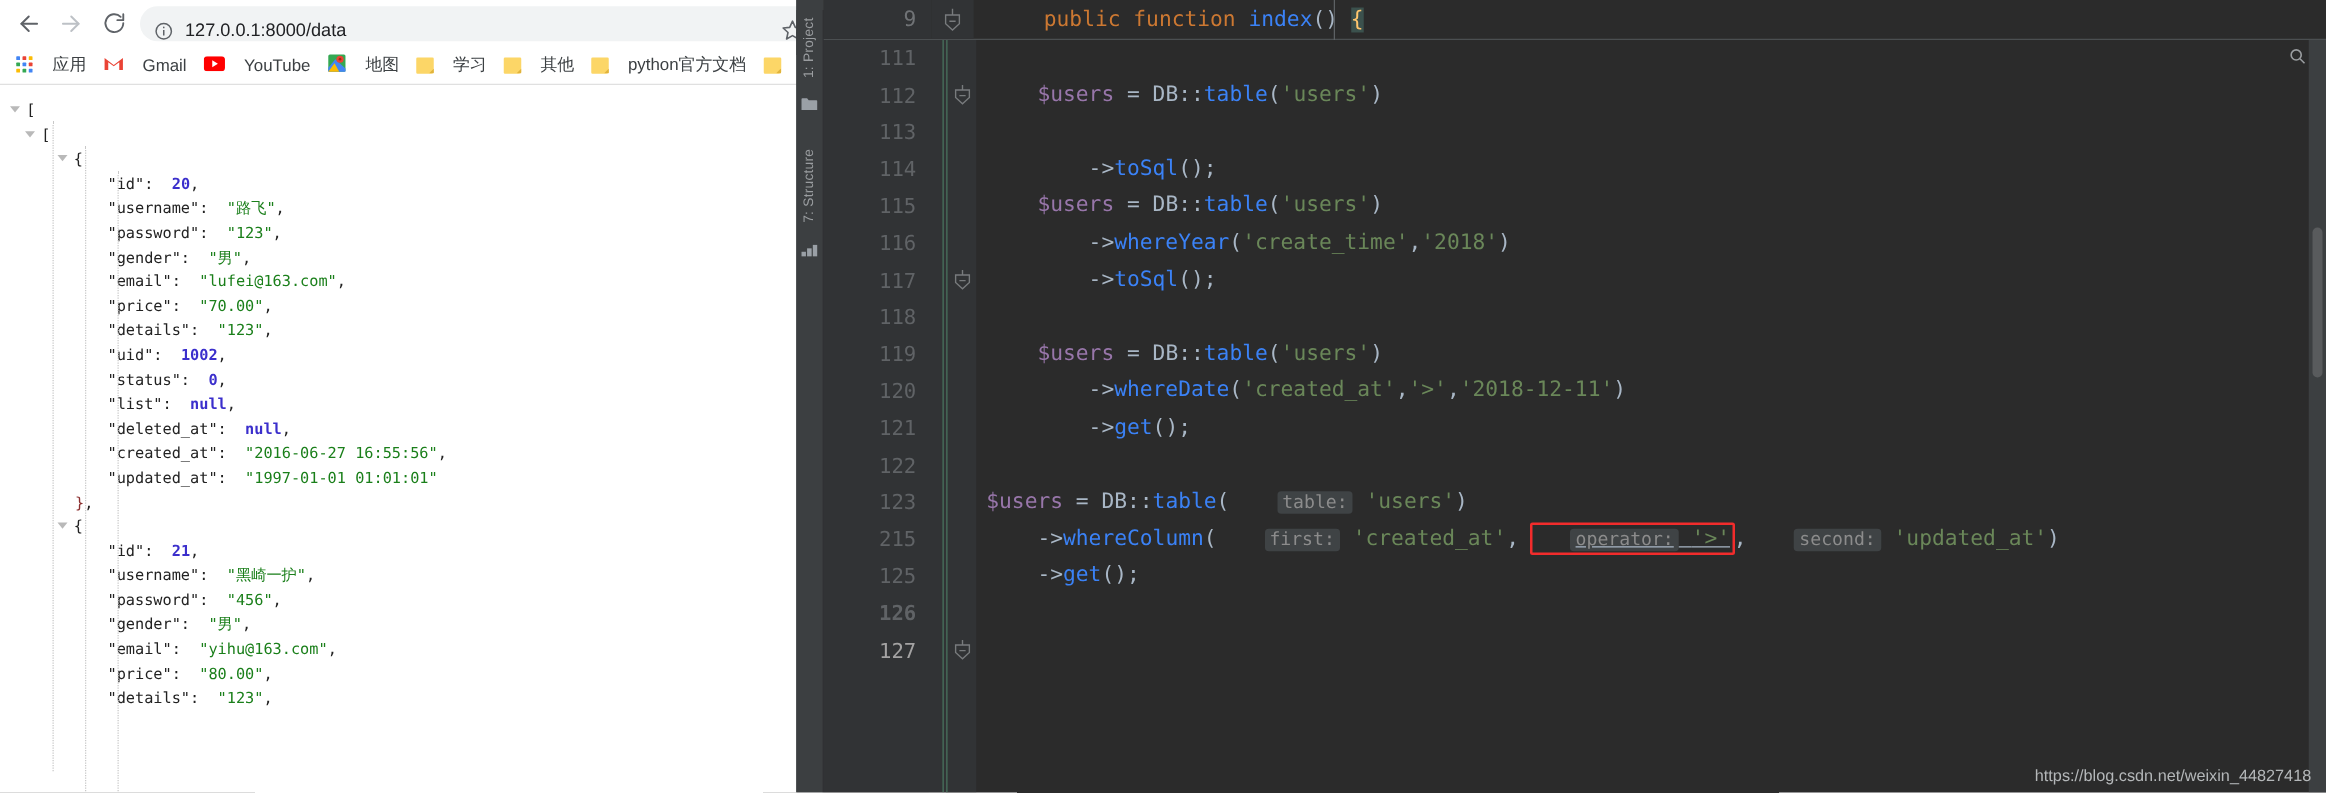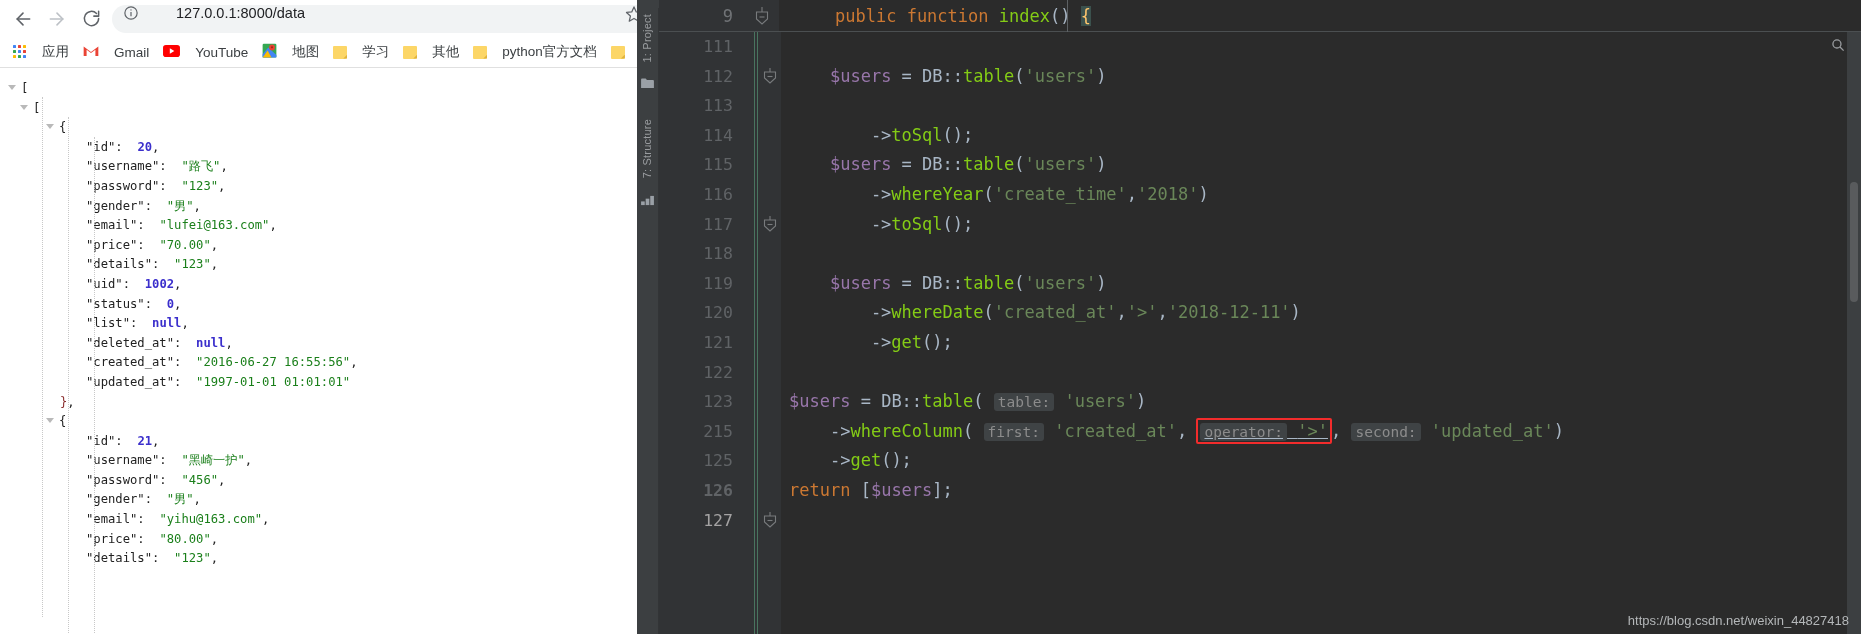--- a/index.html
+++ b/index.html
@@ -34,26 +34,25 @@
     border-radius: 50%;
     flex: 0 0 auto;
   }
   .nav-btn.disabled { color: #bdc1c6; }
   .nav-btn svg { display: block; }
   .omnibox {
     flex: 1 1 auto;
     height: 28px;
     background: #f1f3f4;
     border-radius: 14px;
-    display: flex; align-items: flex-start;
+    display: flex; align-items: flex-end;
     margin: 0 6px 0 4px;
     padding: 0 12px 0 11px;
     position: relative;
     min-width: 0;
-    gap: 28px;
   }
   .omnibox .info-ic {
     width: 16px; height: 16px;
     flex: 0 0 auto;
     margin-right: 9px;
     color: #5f6368;
   }
   .omnibox .url {
     font-family: "Liberation Sans", sans-serif;
     font-size: 14.5px;
@@ -310,30 +309,31 @@
   .cline {
     height: 29.6px; line-height: 29.6px;
     white-space: pre;
     font-size: 17px;
     font-family: "DejaVu Sans Mono", monospace;
     color: #a9b7c6;
     padding-left: 8px;
   }
   .c-str { color: #6a8759; }
   .c-kw  { color: #cc7832; }
-  .c-fn  { color: #84cc16; }
+  .c-fn  { color: #3b82f6; }
   .c-var { color: #9876aa; }
   .c-cls { color: #a9b7c6; }
   .c-brace { color: #a9b7c6; }
   .hint {
     background: #3f4345;
     color: #8c8c8c;
     border-radius: 3px;
     padding: 1px 4px 1px 4px;
     font-size: 14.5px;
+    margin-left: 28px;
   }
   .hilite-box {
     border: 2px solid #f22c2c;
     border-radius: 2px;
     padding: 1px 2px;
     margin: 0 -1px;
     text-decoration: underline;
   }
   .curly-hl { background: #3b514d; color: #ffc66d; }
 
@@ -620,21 +620,20 @@
           <div class="cline" style="position: absolute; top: 148px; left: 0px; right: 0px;">        -&gt;<span class="c-fn">whereYear</span>(<span class="c-str">'create_time'</span>,<span class="c-str">'2018'</span>)</div>
           <div class="cline" style="position: absolute; top: 177.6px; left: 0px; right: 0px;">        -&gt;<span class="c-fn">toSql</span>();</div>
           <div class="cline" style="position: absolute; top: 207.2px; left: 0px; right: 0px;"></div>
           <div class="cline" style="position: absolute; top: 236.8px; left: 0px; right: 0px;">    <span class="c-var">$users</span> = <span class="c-cls">DB::</span><span class="c-fn">table</span>(<span class="c-str">'users'</span>)</div>
           <div class="cline" style="position: absolute; top: 266.4px; left: 0px; right: 0px;">        -&gt;<span class="c-fn">whereDate</span>(<span class="c-str">'created_at'</span>,<span class="c-str">'&gt;'</span>,<span class="c-str">'2018-12-11'</span>)</div>
           <div class="cline" style="position: absolute; top: 296px; left: 0px; right: 0px;">        -&gt;<span class="c-fn">get</span>();</div>
           <div class="cline" style="position: absolute; top: 325.6px; left: 0px; right: 0px;"></div>
           <div class="cline" style="position: absolute; top: 355.2px; left: 0px; right: 0px;"><span class="c-var">$users</span> = <span class="c-cls">DB::</span><span class="c-fn">table</span>( <span class="hint">table:</span> <span class="c-str">'users'</span>)</div>
           <div class="cline" style="position: absolute; top: 384.8px; left: 0px; right: 0px;">    -&gt;<span class="c-fn">whereColumn</span>( <span class="hint">first:</span> <span class="c-str">'created_at'</span>, <span class="hilite-box"><span class="hint">operator:</span> <span class="c-str">'&gt;'</span></span>, <span class="hint">second:</span> <span class="c-str">'updated_at'</span>)</div>
           <div class="cline" style="position: absolute; top: 414.4px; left: 0px; right: 0px;">    -&gt;<span class="c-fn">get</span>();</div>
-          <div class="cline" style="position: absolute; top: 444px; left: 0px; right: 0px;"><span class="c-kw">return</span> [<span class="c-var">$users</span>];</div>
           <div class="cline" style="position: absolute; top: 473.6px; left: 0px; right: 0px;"></div>
         </div>
       <div class="magnifier">
         <svg width="14" height="14" viewBox="0 0 16 16" fill="none" stroke="#9a9da0" stroke-width="1.5">
             <circle cx="6.8" cy="6.8" r="4.6"></circle>
             <line x1="10.3" y1="10.3" x2="14.4" y2="14.4"></line>
           </svg>
       </div>
     </div>
 

